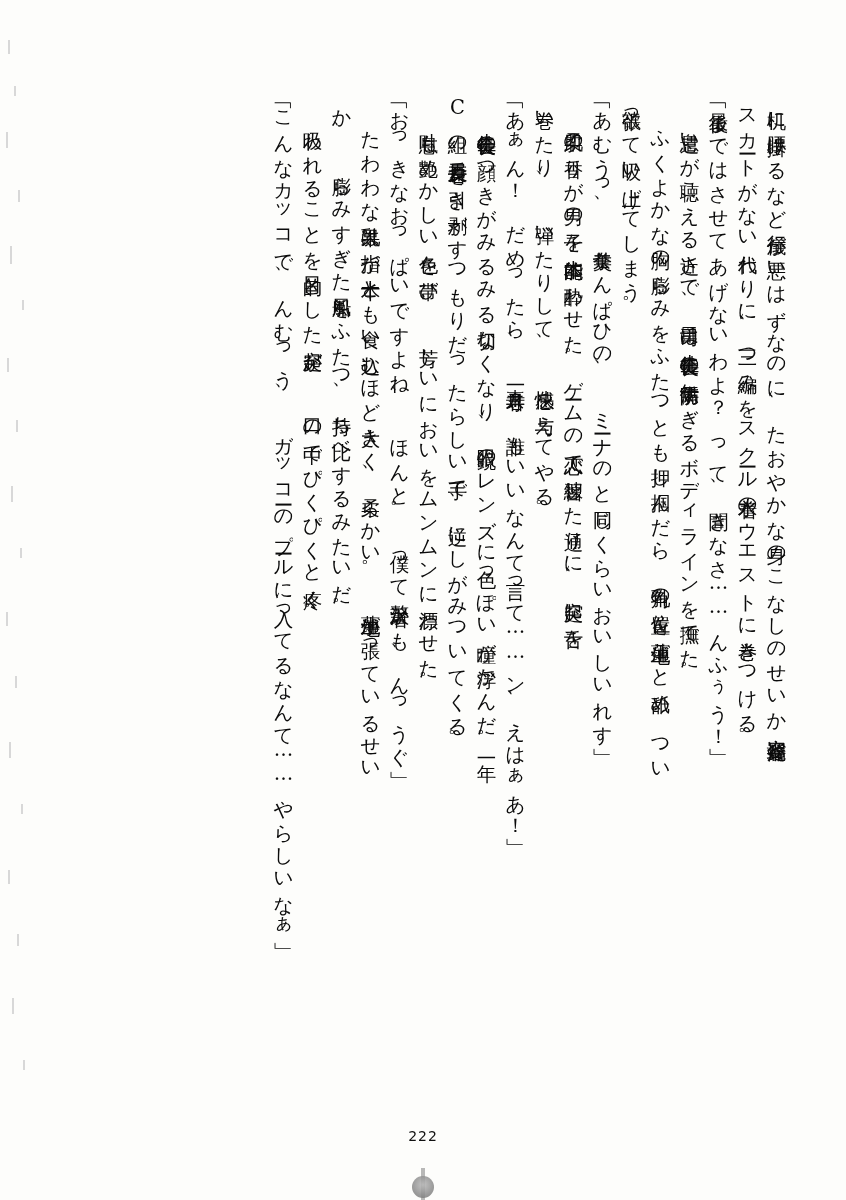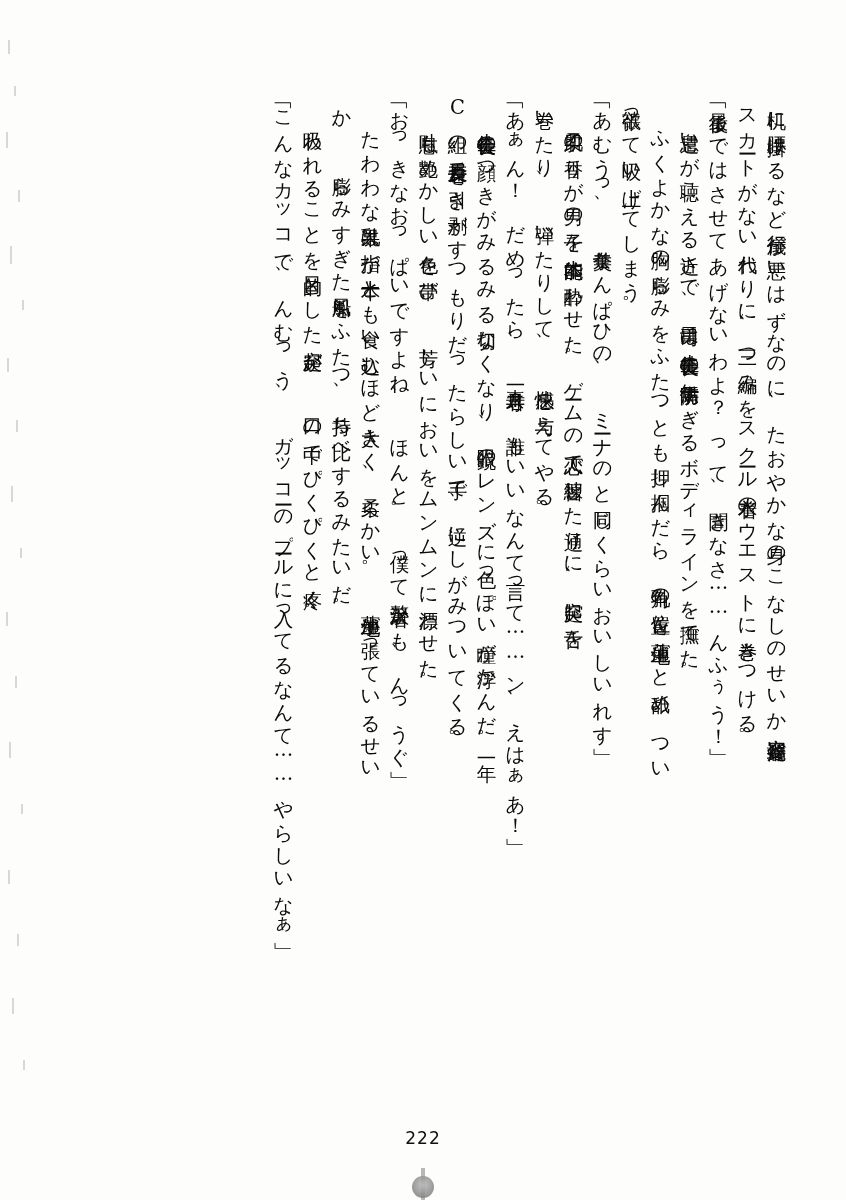--- a/index.html
+++ b/index.html
@@ -57,21 +57,21 @@
     overflow: hidden;
     font-weight: 500;
   }
   .page-number {
     position: absolute;
     left: 0;
     right: 0;
     top: 1128px;
     text-align: center;
     font-family: "DejaVu Sans", "Liberation Sans", sans-serif;
-    font-size: 17px;
+    font-size: 14px;
     color: #111;
     letter-spacing: 1px;
   }
   .spine-mark {
     position: absolute;
     left: 50%;
     top: 1176px;
     width: 22px;
     height: 22px;
     margin-left: -11px;

